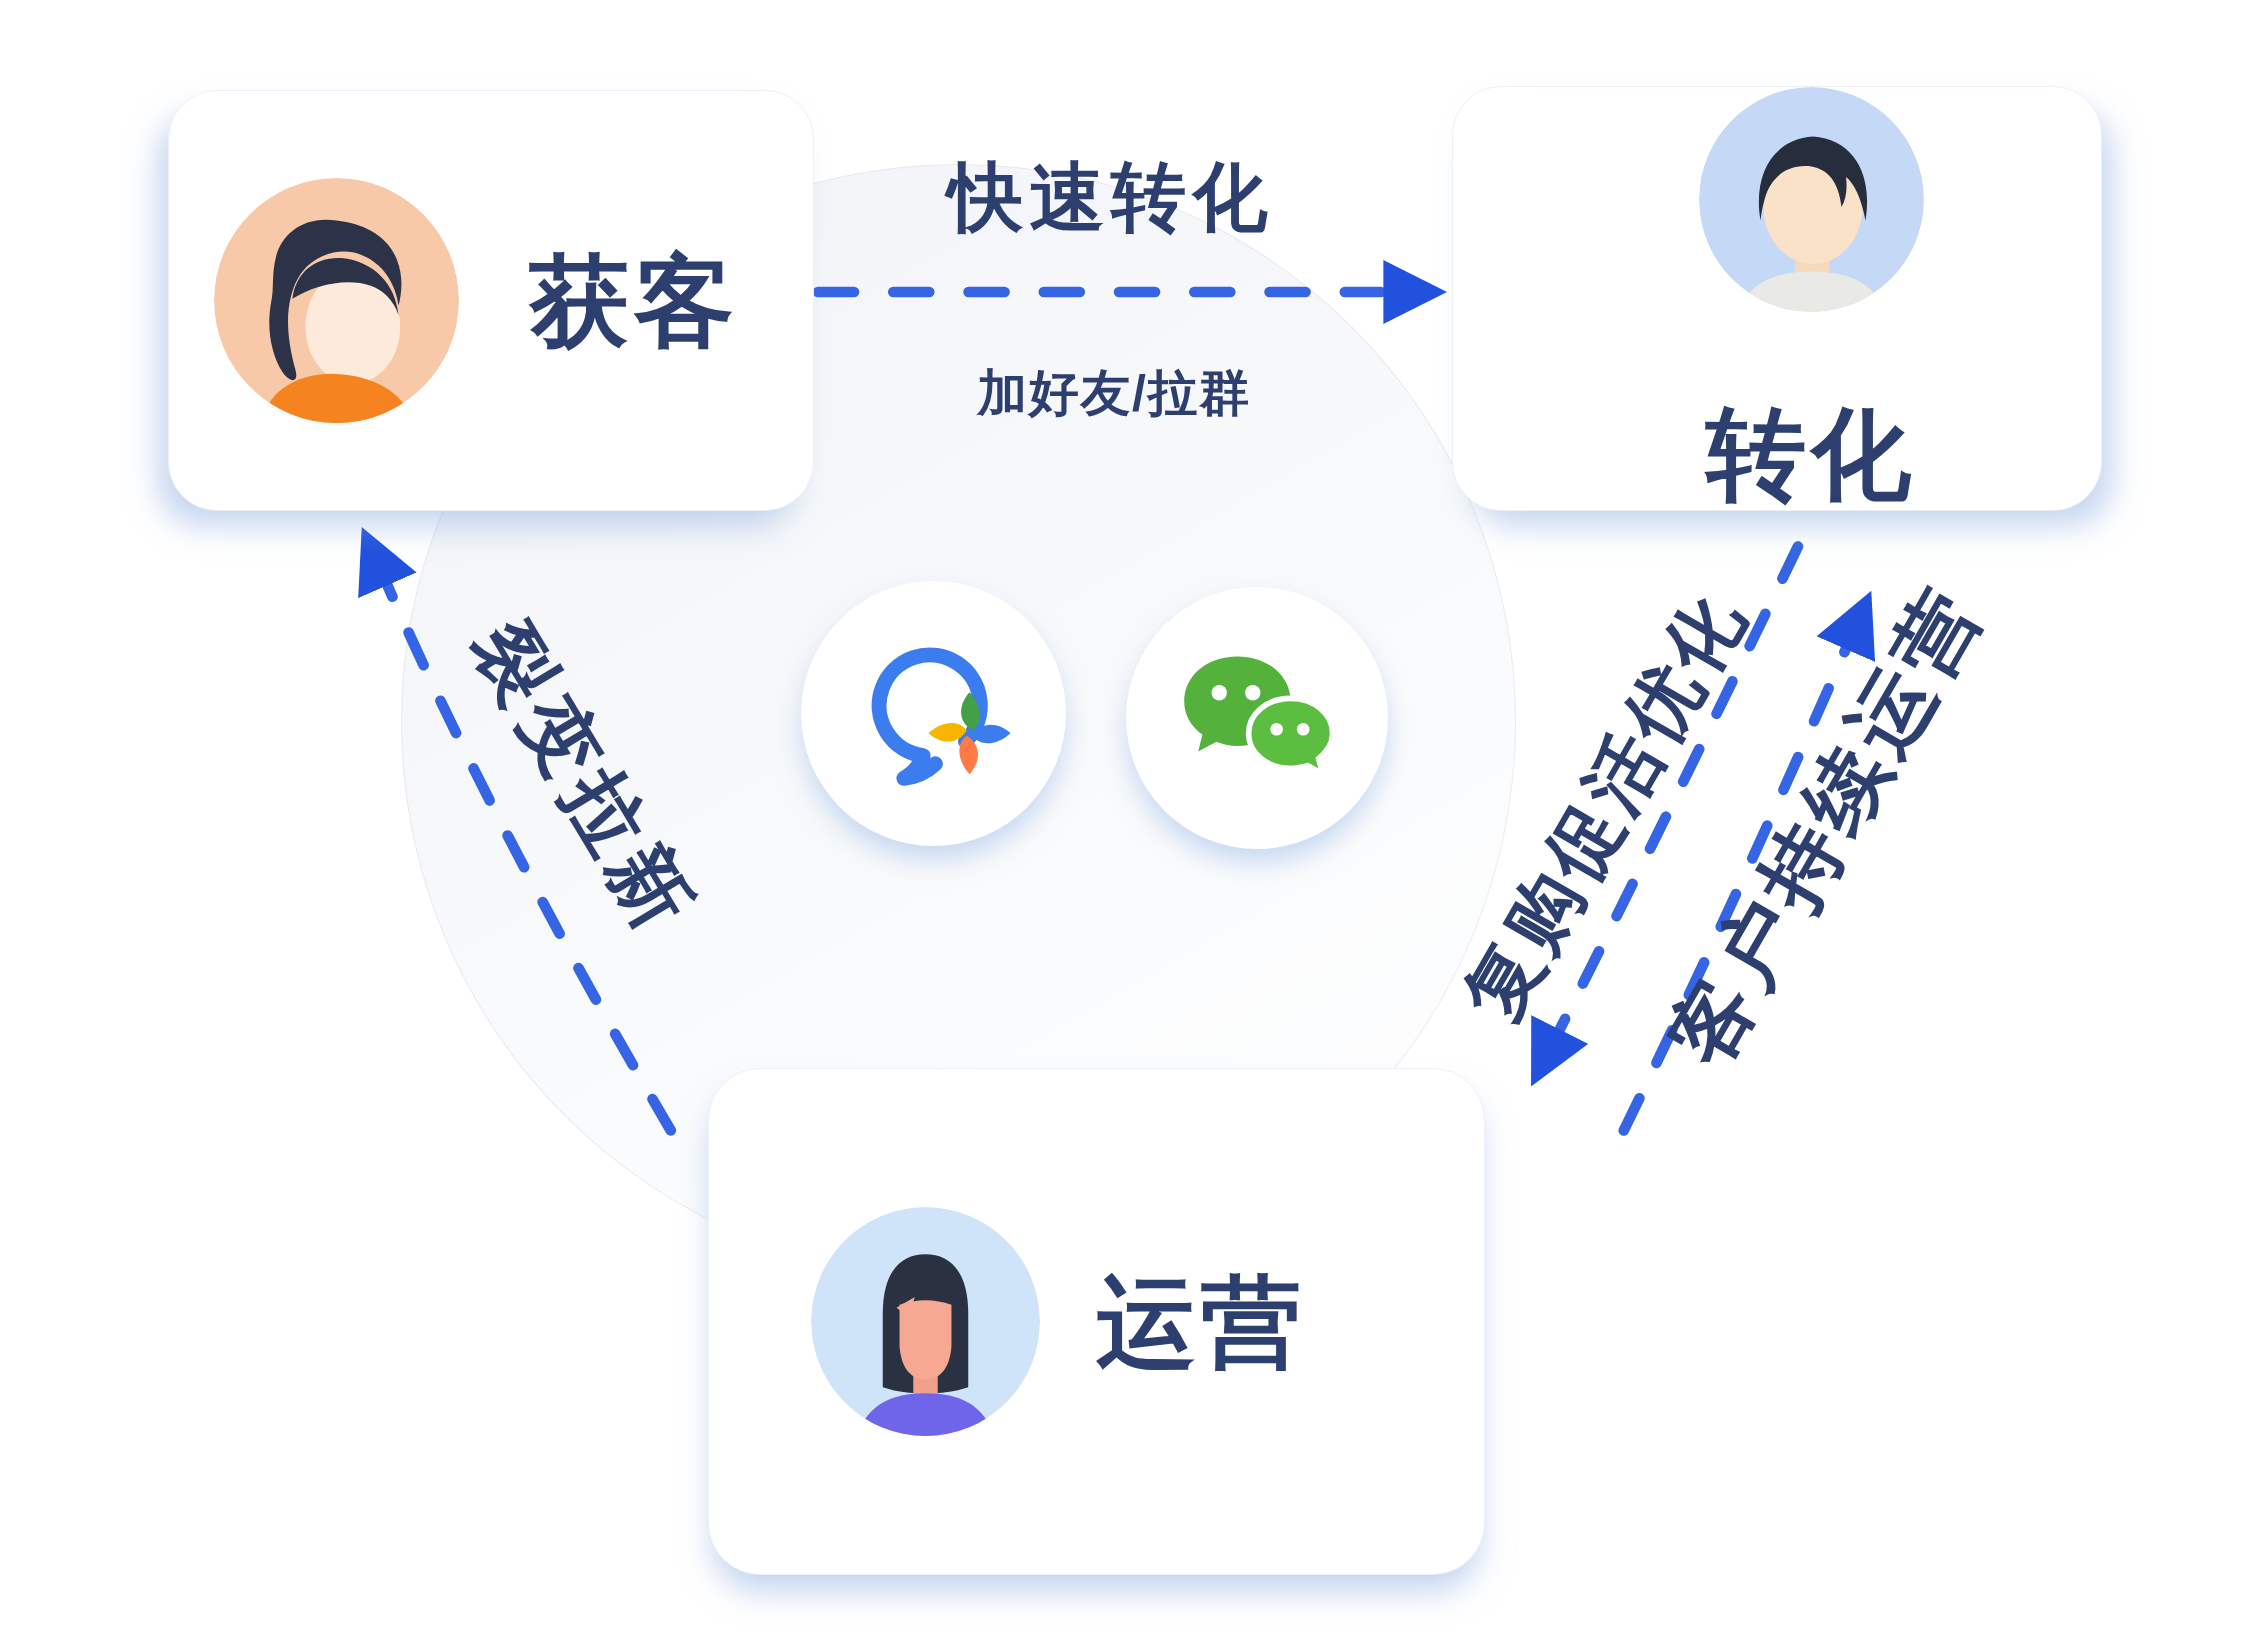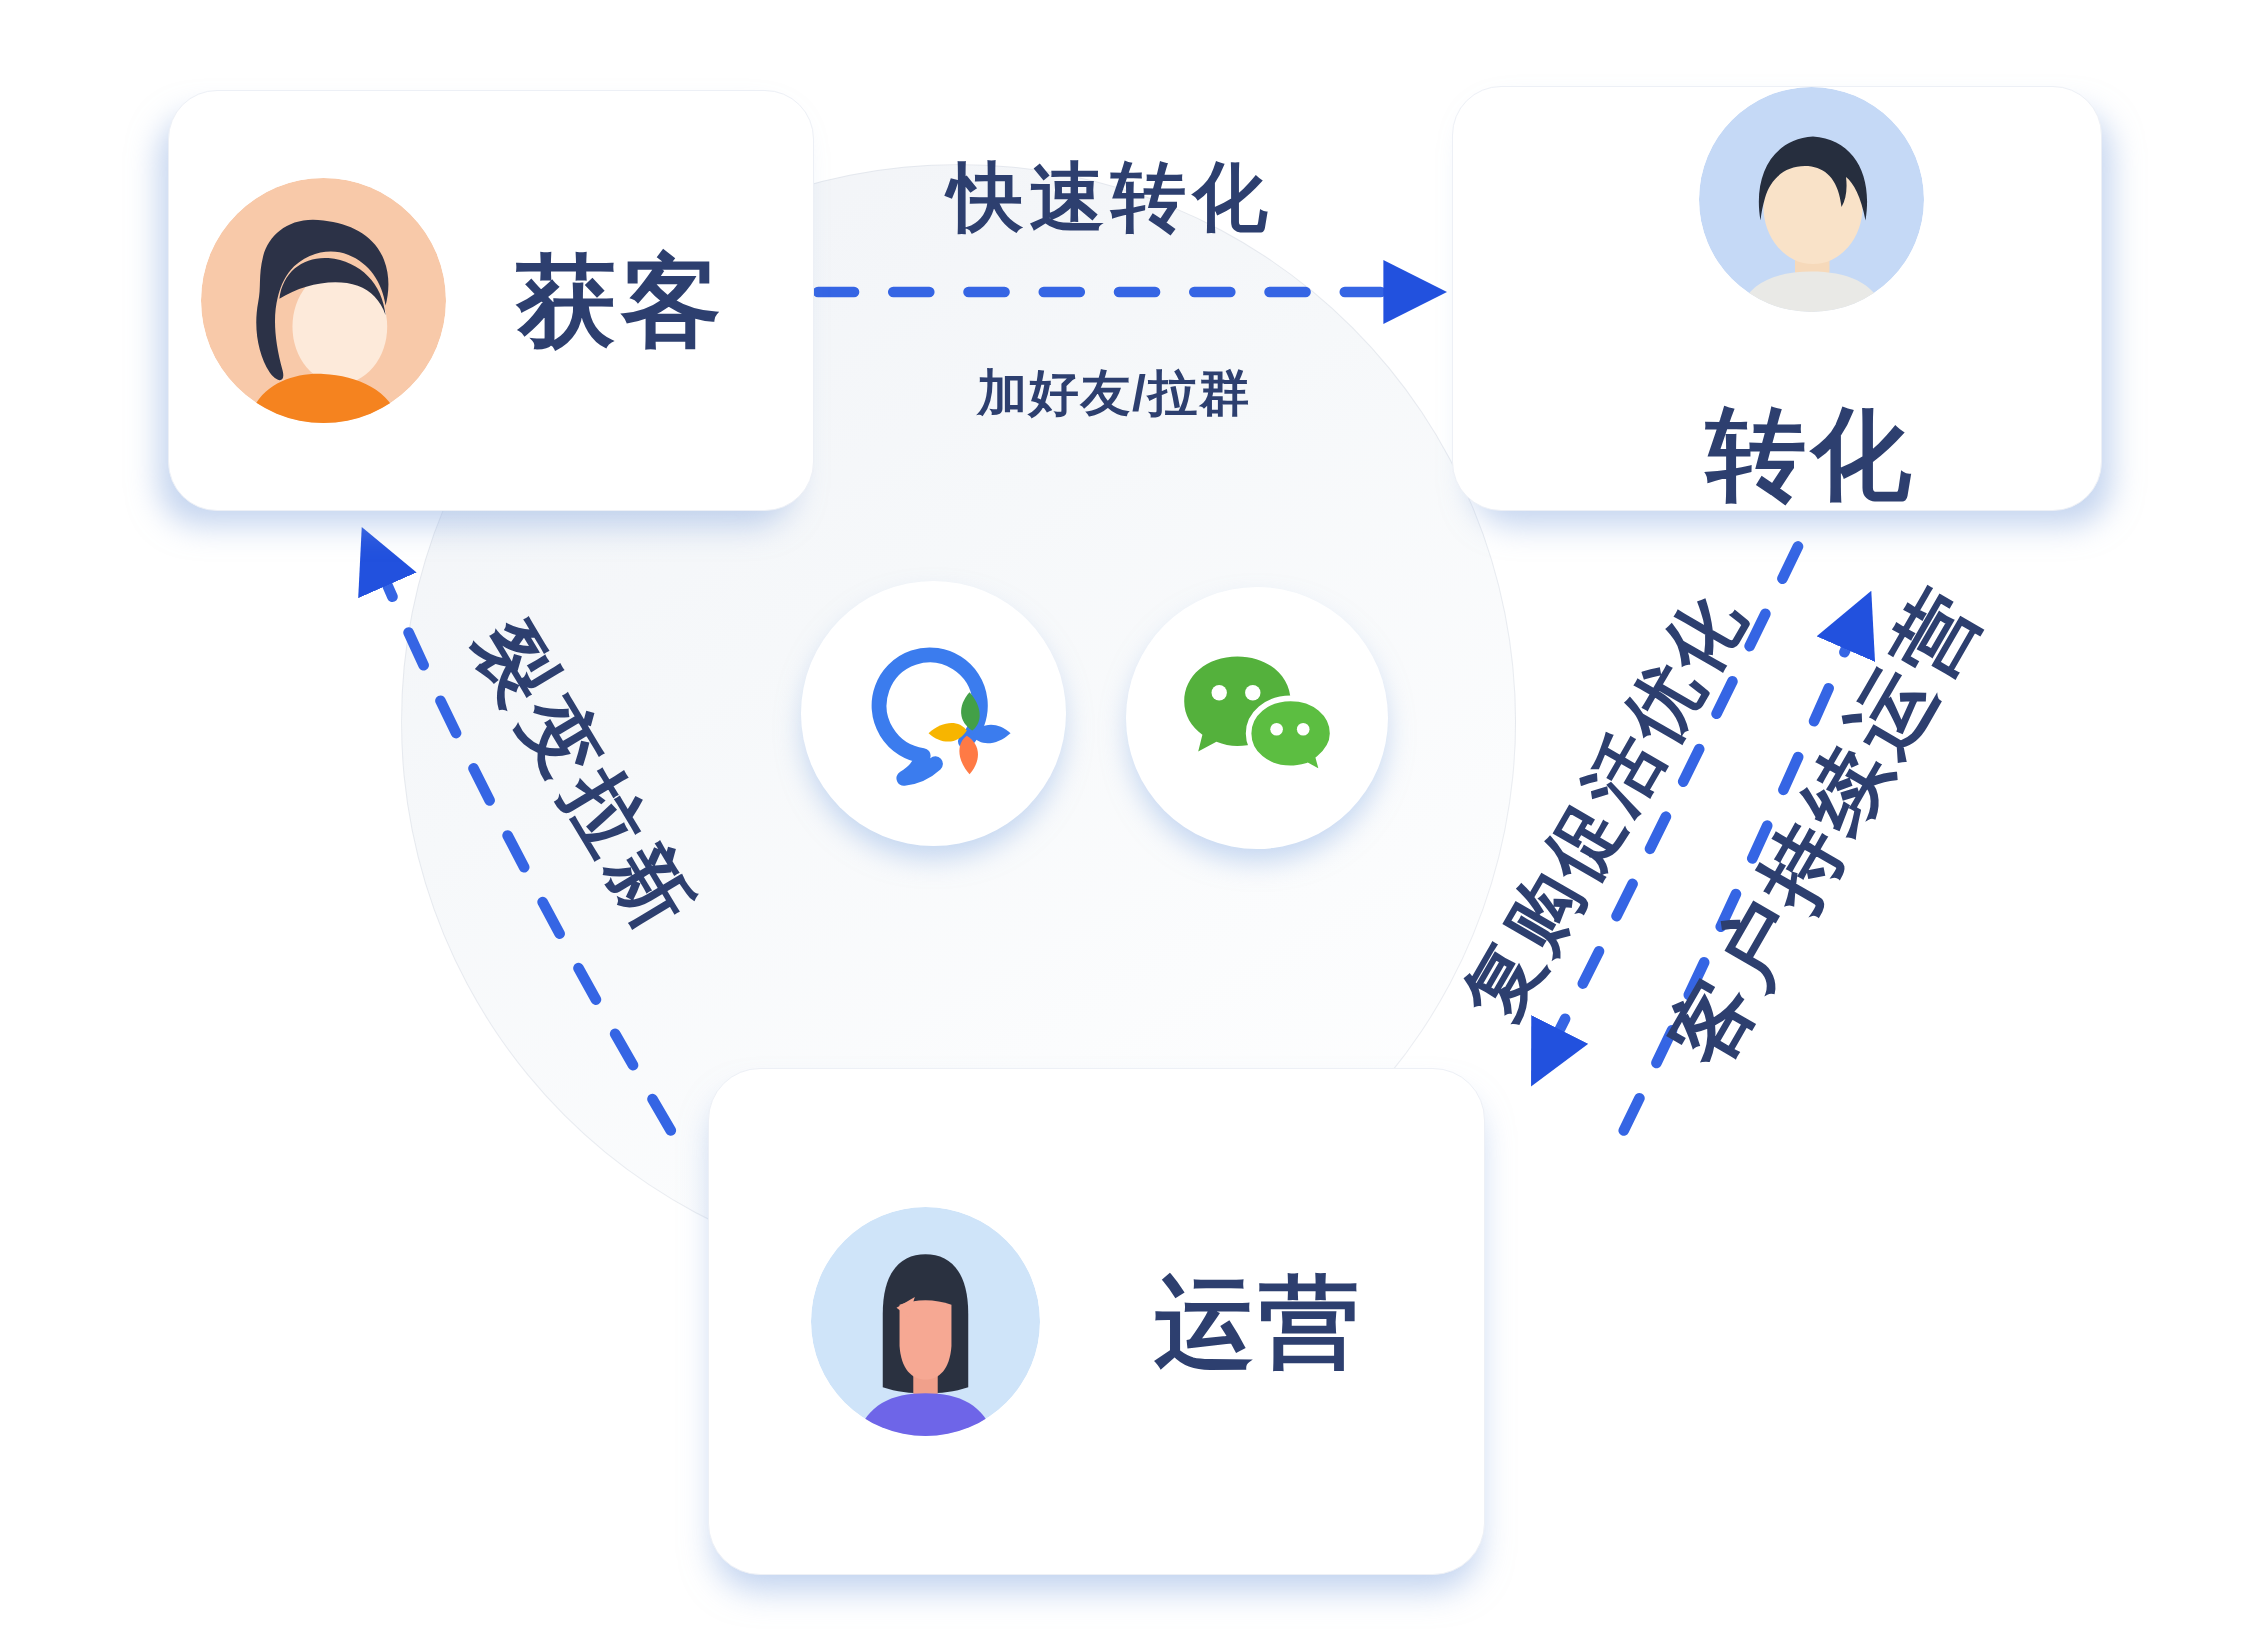--- a/index.html
+++ b/index.html
@@ -15,25 +15,25 @@
     z-index:0;
   }
   
   #arrows{position:absolute;left:0;top:0;width:2261px;height:1636px;z-index:1;}
   
   .card{
     position:absolute;background:#ffffff;border:1.6px solid #edf0f6;
     display:flex;align-items:center;z-index:3;box-sizing:border-box;
   }
   #card-acquisition{left:168px;top:90px;width:646px;height:421px;border-radius:49px;
-    padding-left:32px;gap:70px;box-shadow:-14.7px 19.6px 29.5px -4.9px rgba(141,173,226,.5);}
+    padding-left:45px;gap:70px;box-shadow:-14.7px 19.6px 29.5px -4.9px rgba(141,173,226,.5);}
   #card-conversion{left:1452px;top:86px;width:650px;height:425px;border-radius:49px;
     padding-left:68px;gap:92px;box-shadow:14.7px 19.6px 29.5px -4.9px rgba(141,173,226,.5);flex-direction:column;}
   #card-operation{left:708px;top:1068px;width:777px;height:507px;border-radius:52px;
-    padding-left:102px;gap:114px;box-shadow:0 21px 33px -6.5px rgba(141,173,226,.55);}
+    padding-left:102px;gap:56px;box-shadow:0 21px 33px -6.5px rgba(141,173,226,.55);}
   .avatar{flex:0 0 auto;display:block;}
   #card-acquisition .avatar{width:245px;height:245px;}
   #card-conversion .avatar{width:225px;height:225px;}
   #card-operation .avatar{width:229px;height:229px;}
   .node-label{font-size:100px;font-weight:bold;color:#2d3f6f;letter-spacing:4.9px;line-height:1;}
   
   .icon-circle{
     position:absolute;border-radius:50%;background:#ffffff;z-index:3;
     display:flex;align-items:center;justify-content:center;
     box-shadow:0 14.7px 26px -1.6px rgba(147,182,232,.5);

